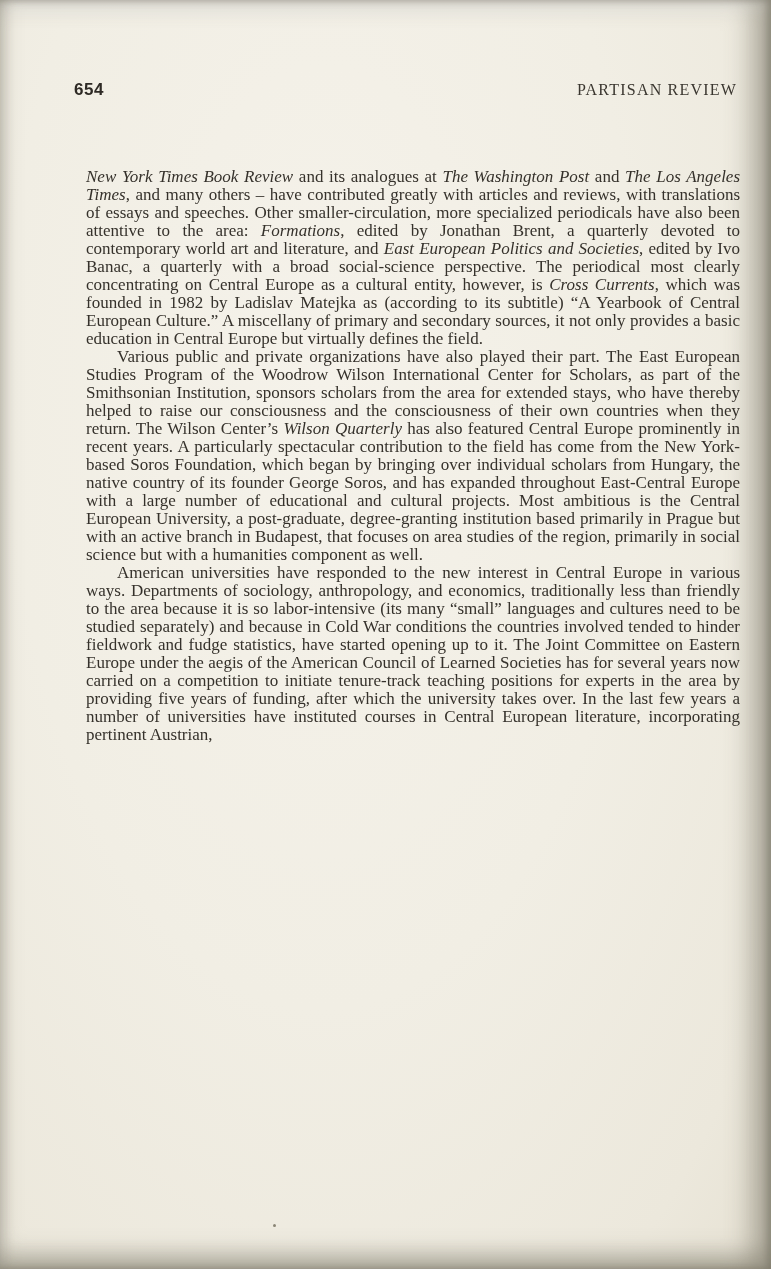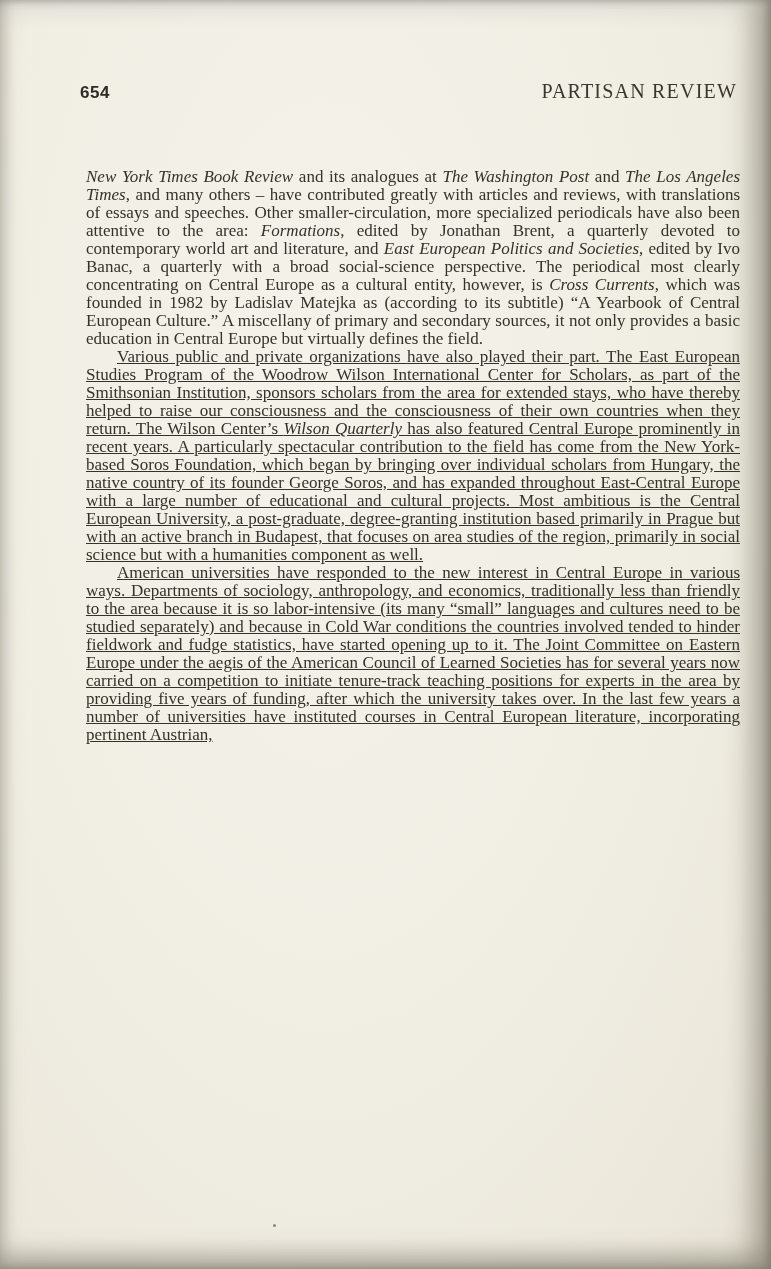--- a/index.html
+++ b/index.html
@@ -21,55 +21,54 @@
       inset -4px 0 6px rgba(90, 85, 70, 0.35),
       inset 0 -16px 22px rgba(104, 99, 84, 0.35),
       inset 6px 0 10px rgba(120, 115, 100, 0.18),
       inset 0 10px 14px rgba(255, 255, 255, 0.5);
     overflow: hidden;
     color: #34302a;
   }
   .page-header {
     position: absolute;
     top: 80px;
-    left: 80px;
+    left: 74px;
     right: 34px;
     display: flex;
     justify-content: space-between;
     align-items: baseline;
   }
   .page-number {
     font-family: "Liberation Sans", sans-serif;
     font-weight: bold;
     font-size: 17px;
     letter-spacing: 0.5px;
     color: #2e2a25;
   }
   .journal-title {
-    font-size: 20px;
+    font-size: 16px;
     letter-spacing: 1.2px;
     color: #3a362f;
   }
   .page-body {
     position: absolute;
     top: 168px;
     left: 86px;
     width: 654px;
     font-size: 17px;
     line-height: 18px;
     text-align: justify;
     color: #35312b;
   }
   .page-body p.para {
     margin: 0;
     padding: 0;
   }
   .page-body p.para.indent {
     text-indent: 31px;
-    text-decoration: underline;
   }
   .page-body i {
     font-style: italic;
   }
   
   .artifact-dot {
     position: absolute;
     left: 273px;
     bottom: 42px;
     width: 3px;

